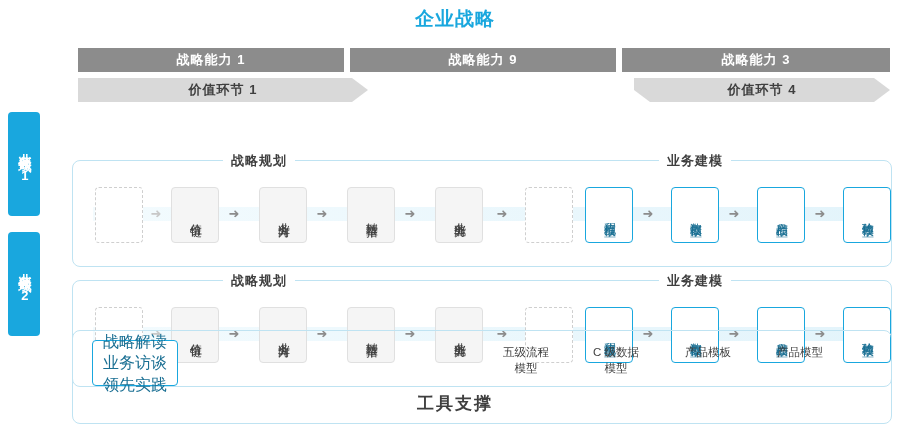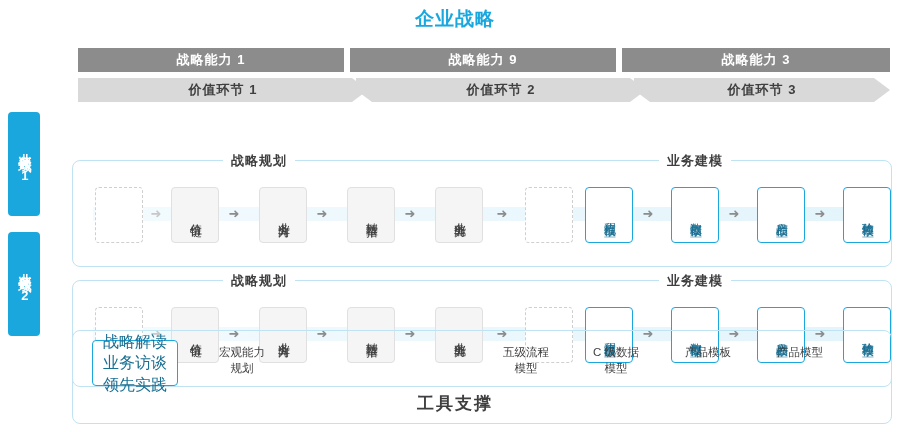--- a/index.html
+++ b/index.html
@@ -132,22 +132,21 @@
   </div>
 
   <div class="cap-row">
     <div class="cap c1">战略能力 1</div>
     <div class="cap c2">战略能力 9</div>
     <div class="cap c3">战略能力 3</div>
   </div>
 
   <div class="val-row">
     <div class="val v1">价值环节 1</div>
-    <div class="val v2">价值环节 2</div>
-    <div class="val v3">价值环节 3</div>
+    <div class="val v3">价值环节 4</div>
   </div>
 
   <div class="domain-label d1">业务领域 1</div>
   <div class="domain-label d2">业务领域 2</div>
 
   <div class="lane l1">
     <div class="lane-arrow"></div>
 
     <div class="sec-rule" style="left:18px;width:130px;"></div>
     <div class="sec-title" style="left:150px;">战略规划</div>
@@ -207,20 +206,19 @@
     <div class="arrow-s" style="left:650px;">➜</div>
     <div class="box blue" style="left:684px;">产品模型</div>
     <div class="arrow-s" style="left:736px;">➜</div>
     <div class="box blue" style="left:770px;">体验模型</div>
   </div>
 
   <div class="bottom-frame"></div>
 
   <div class="tool-box" style="left:92px;">战略解读<br>业务访谈<br>领先实践</div>
 
-  <div class="tool-text" style="left:194px;">宏观能力<br>规划</div>
   <div class="tool-text" style="left:478px;">五级流程<br>模型</div>
   <div class="tool-text" style="left:568px;">C 级数据<br>模型</div>
   <div class="tool-text" style="left:660px;">产品模板</div>
   <div class="tool-text" style="left:752px;">产品模型</div>
 
   <div class="bottom-title">工具支撑</div>
 </div>
 
 </body></html>

